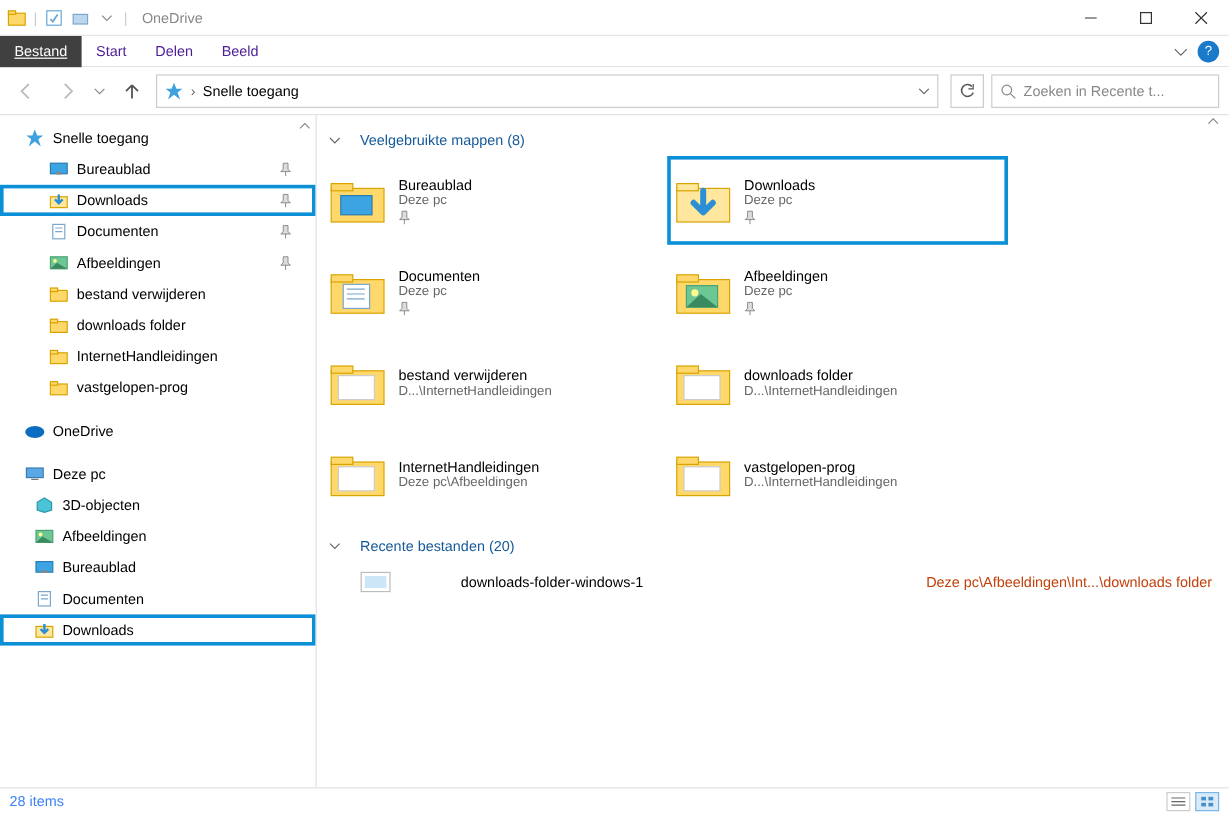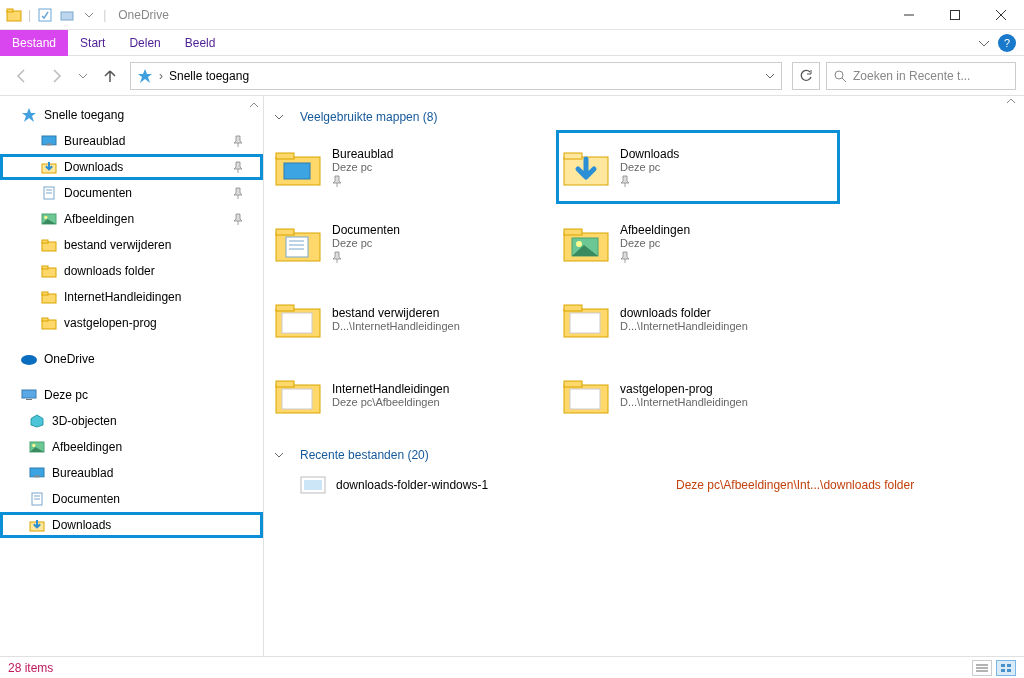--- a/index.html
+++ b/index.html
@@ -9,21 +9,21 @@
   .titlebar { height: 30px; display: flex; align-items: center; background: #fff; border-bottom: 1px solid #e5e5e5; }
   .titlebar-left { display: flex; align-items: center; padding-left: 6px; gap: 6px; }
   .titlebar-icon { width: 16px; height: 16px; display: inline-flex; align-items: center; justify-content: center; }
   .titlebar-title { color: #888; margin-left: 6px; }
   .titlebar-buttons { margin-left: auto; display: flex; }
   .titlebar-btn { width: 46px; height: 30px; display: flex; align-items: center; justify-content: center; color: #444; }
   
   
   .ribbon { height: 26px; display: flex; align-items: center; background: #fff; border-bottom: 1px solid #e1e1e1; padding-left: 0; }
   .ribbon-tab { padding: 0 12px; height: 26px; display: flex; align-items: center; color: #4c1d95; }
-  .ribbon-tab.active { background: #d946ef; color: #fff; }
+  .ribbon-tab.active { background: #404040; color: #fff; text-decoration: underline; }
   .ribbon-right { margin-left: auto; display: flex; align-items: center; padding-right: 8px; gap: 8px; }
   .help-btn { width: 18px; height: 18px; border-radius: 50%; background: #1979ca; color: #fff; display: flex; align-items: center; justify-content: center; font-size: 11px; }
   
   
   .navbar { height: 40px; display: flex; align-items: center; padding: 4px 8px; gap: 6px; background: #fff; border-bottom: 1px solid #e1e1e1; }
   .nav-btn { width: 28px; height: 28px; display: flex; align-items: center; justify-content: center; color: #999; }
   .address-box { flex: 1; height: 28px; border: 1px solid #ccc; display: flex; align-items: center; padding: 0 6px; gap: 6px; }
   .address-chevron { color: #666; }
   .address-text { flex: 1; }
   .refresh-btn { width: 28px; height: 28px; border: 1px solid #ccc; display: flex; align-items: center; justify-content: center; margin-left: 4px; }
@@ -49,29 +49,29 @@
   .section-chevron { color: #666; }
   .folder-grid { display: flex; flex-wrap: wrap; gap: 6px 8px; margin-bottom: 14px; }
   .folder-card { width: 280px; height: 70px; display: flex; align-items: center; gap: 10px; padding: 4px; }
   .folder-card.highlight { outline: 3px solid #0b8fd6; outline-offset: -1px; }
   .folder-thumb { width: 48px; height: 48px; display: flex; align-items: center; justify-content: center; }
   .folder-info { display: flex; flex-direction: column; }
   .folder-name { font-size: 12px; color: #000; }
   .folder-sub { font-size: 11px; color: #666; }
   .folder-pin { font-size: 11px; color: #777; margin-top: 2px; }
   
-  .recent-row { display: flex; align-items: center; padding: 6px 4px 6px 30px; }
+  .recent-row { display: flex; align-items: center; padding: 6px 4px 6px 30px; justify-content: space-between; }
   .recent-icon { width: 36px; }
   .recent-name { flex: 0 0 340px; }
   .recent-path { color: #c2410c; }
 
   .content-scrollbar-hint { position: absolute; right: 0; top: 0; width: 18px; height: 18px; }
   
   
-  .statusbar { height: 22px; border-top: 1px solid #e1e1e1; display: flex; align-items: center; padding: 0 8px; font-size: 12px; color: #be185d; }
+  .statusbar { height: 22px; border-top: 1px solid #e1e1e1; display: flex; align-items: center; padding: 0 8px; font-size: 12px; color: #3b82f6; }
   .statusbar-right { margin-left: auto; display: flex; gap: 4px; }
   .view-btn { width: 20px; height: 16px; border: 1px solid #ccc; display: flex; align-items: center; justify-content: center; }
   
   
   svg { display: block; }
 </style>
 </head>
 <body>
 
 <div class="titlebar">

